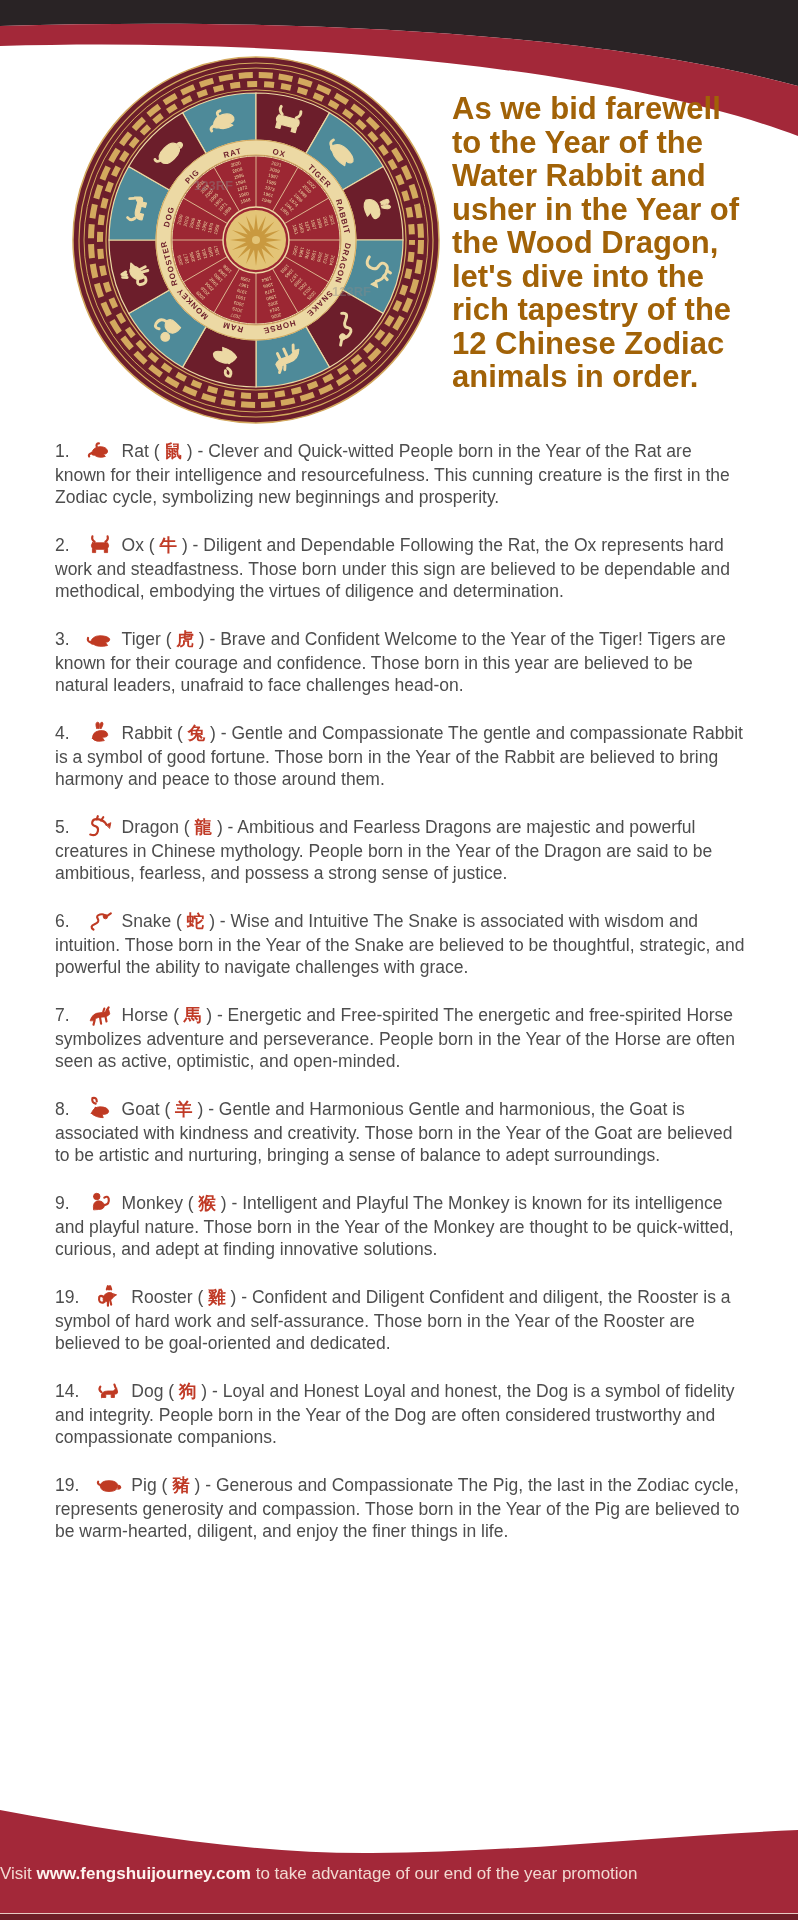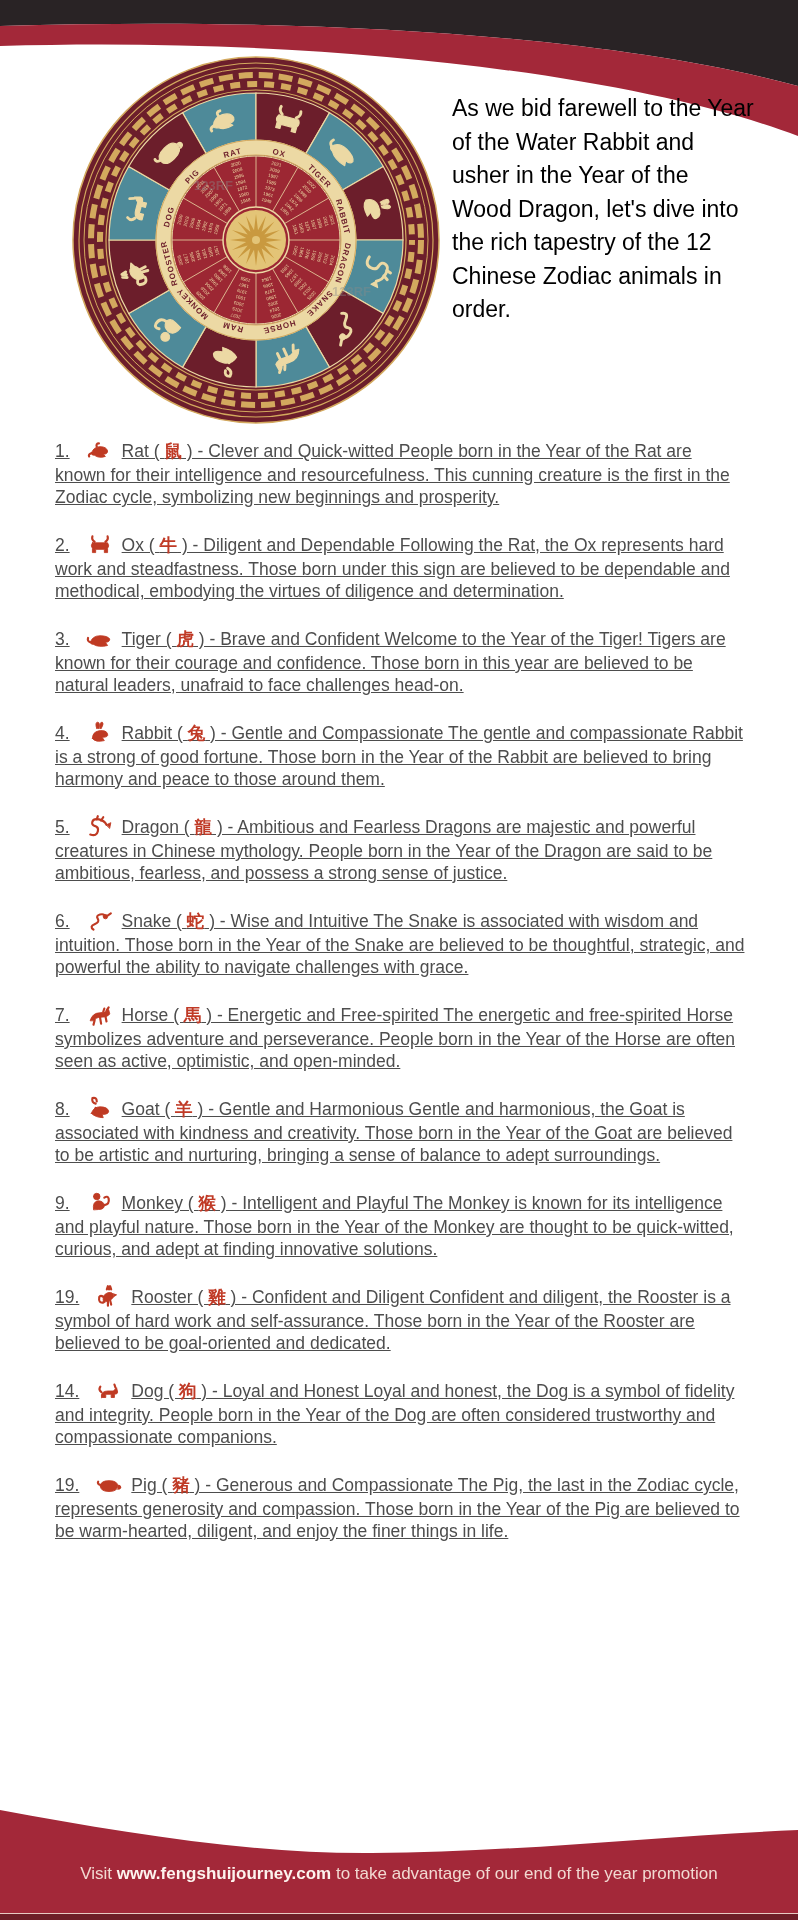--- a/index.html
+++ b/index.html
@@ -1,30 +1,30 @@
 <!DOCTYPE html>
 <html><head>
 <meta charset="utf-8">
 <style>
   html,body{margin:0;padding:0;background:#e8e8e8;}
   .page{position:relative;width:798px;height:1920px;background:#ffffff;overflow:hidden;
         font-family:"Liberation Sans",sans-serif;margin:0 auto;}
   .hdr-svg{position:absolute;top:0;left:0;}
   .wheel-wrap{position:absolute;left:70px;top:54px;width:372px;height:372px;}
   .intro{position:absolute;left:452px;top:92px;width:302px;
-         font-size:23px;line-height:33.5px;font-weight:normal;color:#000000;}
+         font-size:31px;line-height:33.5px;font-weight:bold;color:#a16207;}
   .list{position:absolute;left:55px;top:438px;width:692px;color:#4d4d4d;
-        font-size:17.5px;line-height:22px;text-decoration:underline;}
+        font-size:17.5px;line-height:22px;}
   .item{margin:0 0 24px 0;}
   .item .num{margin-right:8px;}
   .item .zh{color:#c03a26;font-weight:bold;}
   .item .zicon{display:inline-block;width:30px;height:26px;vertical-align:-7px;margin:0 7px;}
   .footer{position:absolute;left:0;top:1798px;width:798px;height:122px;}
   .footer svg{position:absolute;top:0;left:0;}
-  .footer .ftext{position:absolute;left:0;top:62px;width:798px;text-align:center;
+  .footer .ftext{position:absolute;left:0;top:62px;width:798px;text-align:left;
                  color:#f2d9d1;font-size:17px;line-height:27px;}
   .footer .url{font-weight:bold;color:#fdf3ee;}
   .bottom-strip{position:absolute;left:0;top:1913px;width:798px;height:7px;
                 background:#6e1d27;border-top:1px solid #e8c9c2;}
 </style>
 </head>
 <body>
 
 <div class="page">
 
@@ -310,21 +310,21 @@
               <path d="M3 15 Q5 9 12 9 Q19 9 21 12 Q21 15 17 15 L19 18 Q11 20 6 17 Q3 17 3 15 Z" fill="#bf3a23" stroke="#bf3a23" stroke-width="0.8" stroke-linecap="round" stroke-linejoin="round"></path>
               <path d="M3 15 Q0 14 1 11" fill="none" stroke="#bf3a23" stroke-width="2" stroke-linecap="round" stroke-linejoin="round"></path>
             </g>
           </svg></span><span>Tiger ( </span><span class="zh">虎</span><span> ) - Brave and Confident Welcome to the Year of the Tiger! Tigers are known for their courage and confidence. Those born in this year are believed to be natural leaders, unafraid to face challenges head-on.</span></p>
       <p class="item"><span class="num">4.</span><span class="zicon"><svg width="30" height="26" viewBox="0 0 24 24">
             <g>
               <path d="M9 8 Q7 2 10 2 Q12 2 11 8" fill="#bf3a23" stroke="#bf3a23" stroke-width="0.8" stroke-linecap="round" stroke-linejoin="round"></path>
               <path d="M12 8 Q11 2 14 2 Q16 3 13 8" fill="#bf3a23" stroke="#bf3a23" stroke-width="0.8" stroke-linecap="round" stroke-linejoin="round"></path>
               <path d="M5 17 Q5 11 11 10 Q18 9 19 13 Q20 16 14 16 L16 19 Q8 21 5 17 Z" fill="#bf3a23" stroke="#bf3a23" stroke-width="0.8" stroke-linecap="round" stroke-linejoin="round"></path>
             </g>
-          </svg></span><span>Rabbit ( </span><span class="zh">兔</span><span> ) - Gentle and Compassionate The gentle and compassionate Rabbit is a strong of good fortune. Those born in the Year of the Rabbit are believed to bring harmony and peace to those around them.</span></p>
+          </svg></span><span>Rabbit ( </span><span class="zh">兔</span><span> ) - Gentle and Compassionate The gentle and compassionate Rabbit is a symbol of good fortune. Those born in the Year of the Rabbit are believed to bring harmony and peace to those around them.</span></p>
       <p class="item"><span class="num">5.</span><span class="zicon"><svg width="30" height="26" viewBox="0 0 24 24">
             <g>
               <path d="M3 19 Q9 21 10 16 Q11 12 7 11 Q4 10 5 7 Q6 4 11 5 Q16 6 18 10" fill="none" stroke="#bf3a23" stroke-width="2" stroke-linecap="round" stroke-linejoin="round"></path>
               <path d="M18 10 L22 8 L21 13 Z" fill="#bf3a23" stroke="#bf3a23" stroke-width="0.8" stroke-linecap="round" stroke-linejoin="round"></path>
               <path d="M9 5 L10 2" fill="none" stroke="#bf3a23" stroke-width="2" stroke-linecap="round" stroke-linejoin="round"></path>
               <path d="M13 6 L15 3" fill="none" stroke="#bf3a23" stroke-width="2" stroke-linecap="round" stroke-linejoin="round"></path>
             </g>
           </svg></span><span>Dragon ( </span><span class="zh">龍</span><span> ) - Ambitious and Fearless Dragons are majestic and powerful creatures in Chinese mythology. People born in the Year of the Dragon are said to be ambitious, fearless, and possess a strong sense of justice.</span></p>
       <p class="item"><span class="num">6.</span><span class="zicon"><svg width="30" height="26" viewBox="0 0 24 24">
             <g>

